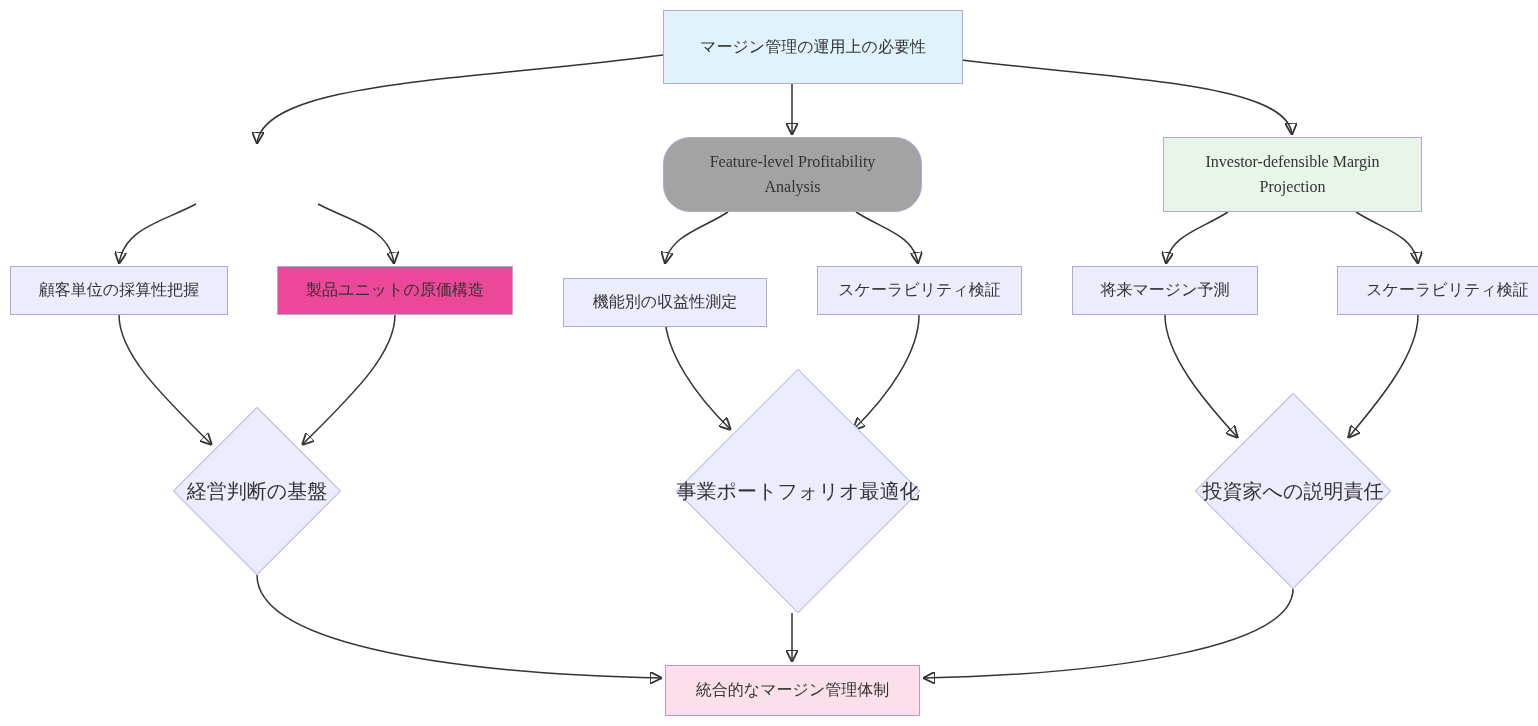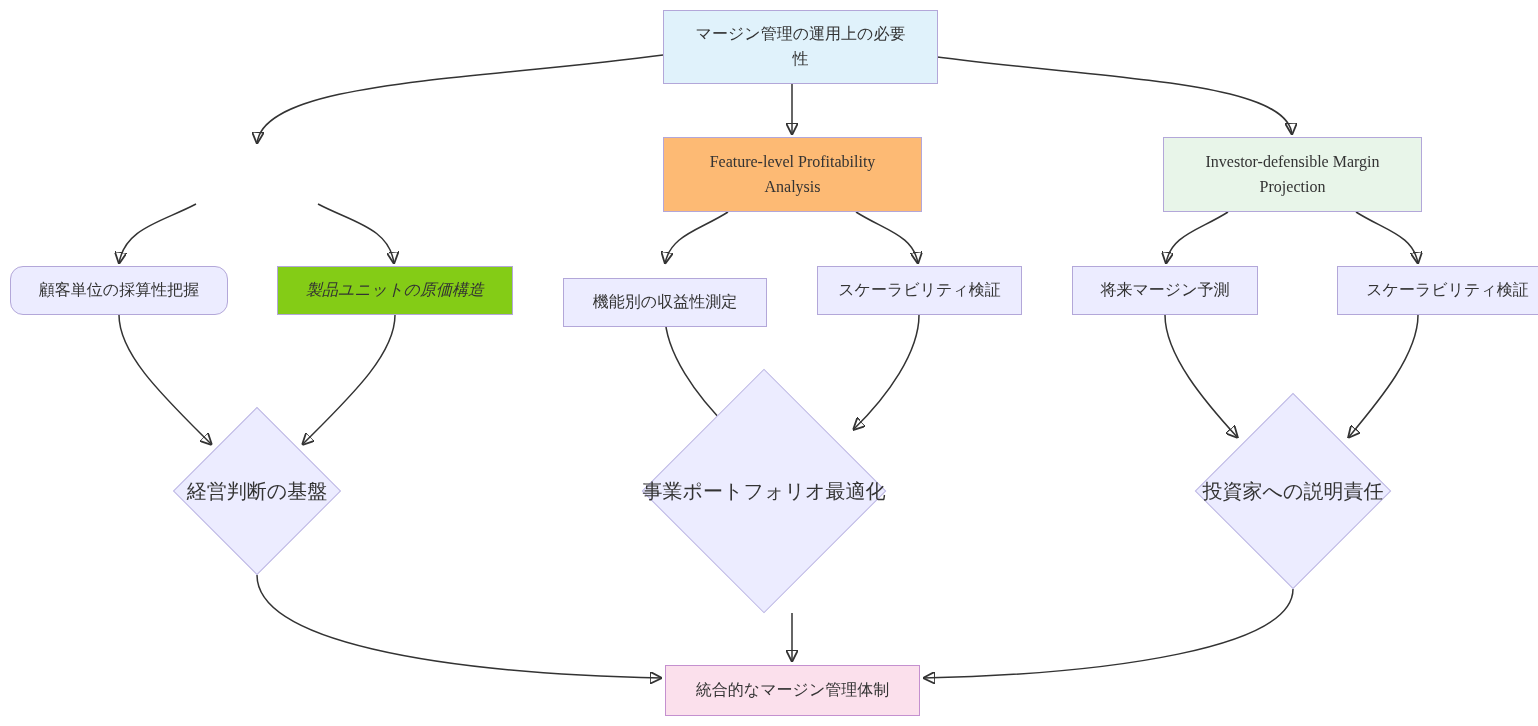--- a/index.html
+++ b/index.html
@@ -14,47 +14,47 @@
   .edges path{fill:none;stroke:#333333;stroke-width:1.5;}
   .node{
     position:absolute;
     box-sizing:border-box;
     border:1px solid #b3a7d9;
     display:flex;align-items:center;justify-content:center;
     text-align:center;
     font-size:16px;line-height:1.55;
     background:#ececff;
   }
-  .n-root{left:663px;top:10px;width:275px;height:74px;padding:0 26px;}
+  .n-root{left:663px;top:10px;width:300px;height:74px;padding:0 26px;}
   .n-unit{left:145px;top:146px;width:225px;height:58px;}
   .n-feature{left:663px;top:137px;width:259px;height:75px;padding:0 30px;}
   .n-investor{left:1163px;top:137px;width:259px;height:75px;padding:0 30px;}
   .n-l3{top:266px;height:49px;white-space:nowrap;}
-  .n-c1{left:10px;width:218px;border-radius:13px;}
+  .n-c1{left:10px;width:218px;}
   .n-c2{left:277px;width:236px;}
   .n-c3{left:563px;width:204px;}
   .n-c4{left:817px;width:205px;}
   .n-c5{left:1072px;width:186px;}
   .n-c6{left:1337px;width:221px;}
   .n-bottom{left:665px;top:665px;width:255px;height:51px;white-space:nowrap;}
   .diamond{position:absolute;}
   .diamond .shape{
     position:absolute;left:50%;top:50%;
     transform:translate(-50%,-50%) rotate(45deg);
     background:#ececff;border:1px solid #bdb7e3;
     box-sizing:border-box;
   }
   .diamond .dlabel{
     position:absolute;inset:0;
     display:flex;align-items:center;justify-content:center;
     white-space:nowrap;font-size:20px;
   }
   .d1{left:173px;top:407px;width:168px;height:168px;}
   .d1 .shape{width:119px;height:119px;}
-  .d2{left:642px;top:369px;width:244px;height:244px;}
+  .d2{left:676px;top:369px;width:244px;height:244px;}
   .d2 .shape{width:173px;height:173px;}
   .d3{left:1195px;top:393px;width:196px;height:196px;}
   .d3 .shape{width:139px;height:139px;}
 </style>
 </head>
 <body>
 
 <div class="canvas">
 
   <svg class="edges" viewBox="0 0 1538 726" xmlns="http://www.w3.org/2000/svg">
@@ -81,33 +81,33 @@
     <path d="M257,575 C257,640 430,673 662,678" marker-end="url(#arrowhead)"></path>
     <path d="M792,613 L792,662" marker-end="url(#arrowhead)"></path>
     <path d="M1293,589 C1293,648 1110,674 923,678" marker-end="url(#arrowhead)"></path>
   </svg>
 
   <div class="node n-root" style="background-color: rgb(224, 242, 251); border-color: rgb(179, 167, 217);">
     <span>マージン管理の運用上の必要性</span>
   </div>
 
 
-  <div class="node n-feature" style="background-color: #fdba74; border-color: rgb(179, 167, 217);">
+  <div class="node n-feature" style="background-color: #a3a3a3; border-color: rgb(179, 167, 217); border-radius: 27px;">
     <span>Feature-level Profitability Analysis</span>
   </div>
 
   <div class="node n-investor" style="background-color: rgb(232, 245, 233); border-color: rgb(179, 167, 217);">
     <span>Investor-defensible Margin Projection</span>
   </div>
 
   <div class="node n-l3 n-c1" style="background-color: rgb(236, 236, 255); border-color: rgb(179, 167, 217);">
     <span>顧客単位の採算性把握</span>
   </div>
 
-  <div class="node n-l3 n-c2" style="background-color: #84cc16; border-color: rgb(179, 167, 217); font-style: italic;">
+  <div class="node n-l3 n-c2" style="background-color: #ec4899; border-color: rgb(179, 167, 217);">
     <span>製品ユニットの原価構造</span>
   </div>
 
   <div class="node n-l3 n-c3" style="background-color: rgb(236, 236, 255); border-color: rgb(179, 167, 217); margin-top: 12px;">
     <span>機能別の収益性測定</span>
   </div>
 
   <div class="node n-l3 n-c4" style="background-color: rgb(236, 236, 255); border-color: rgb(179, 167, 217);">
     <span>スケーラビリティ検証</span>
   </div>

